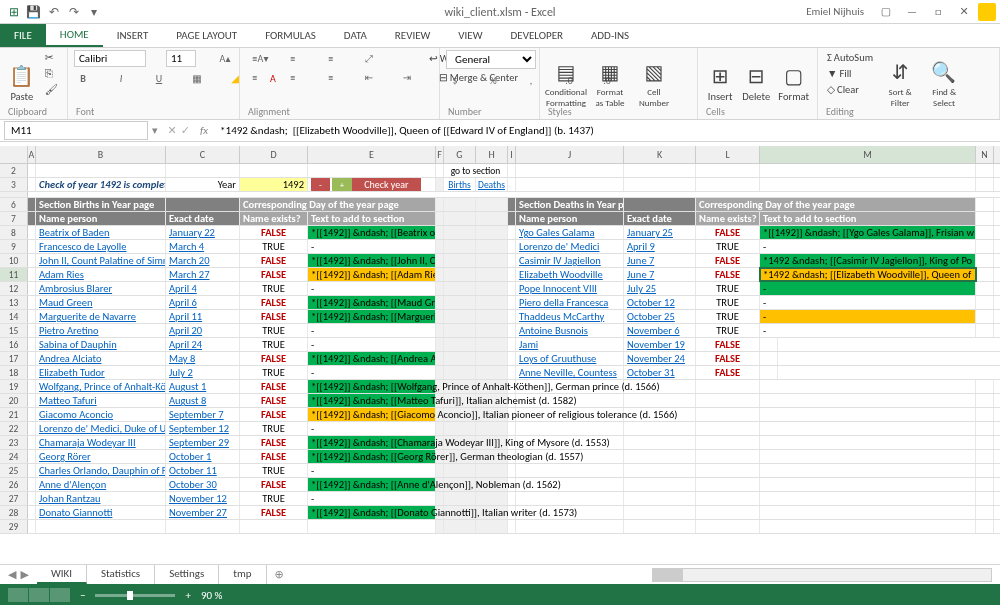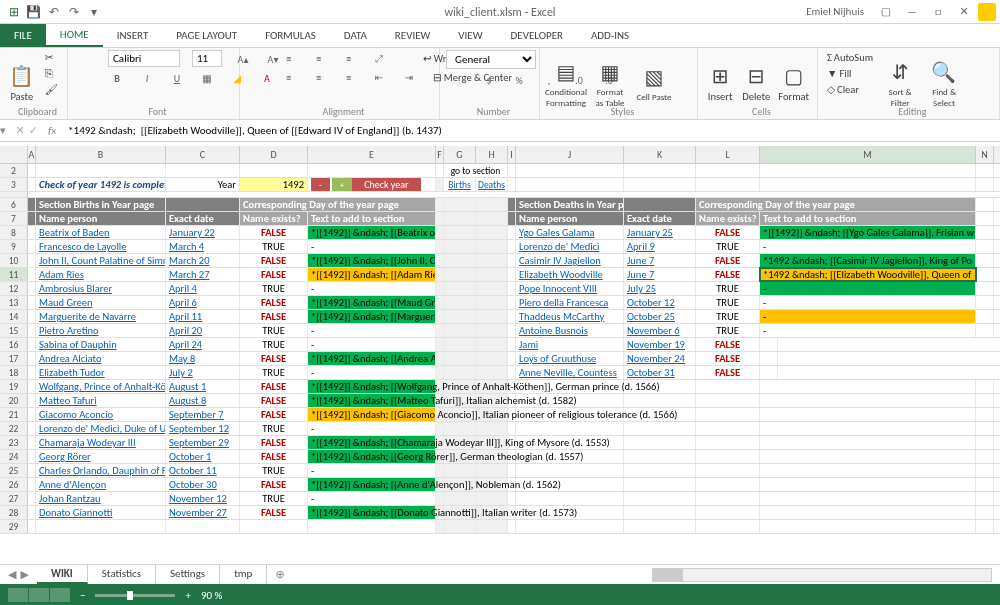--- a/index.html
+++ b/index.html
@@ -17,27 +17,27 @@
 
 
 .ribbon-tabs { height: 24px; display: flex; background: #fff; border-bottom: 1px solid #d4d4d4; }
 .ribbon-tab { padding: 0 14px; display: flex; align-items: center; font-size: 11px; color: #444; cursor: pointer; text-transform: uppercase; }
 .ribbon-tab.file { background: #217346; color: #fff; }
 .ribbon-tab.active { color: #217346; border-bottom: 2px solid #217346; }
 
 
 .ribbon { height: 72px; background: #f9f9f9; border-bottom: 1px solid #d4d4d4; display: flex; font-size: 10.5px; color: #444; }
 .ribbon-group { border-right: 1px solid #e0e0e0; padding: 2px 6px; display: flex; flex-direction: column; position: relative; }
-.ribbon-group-label { position: absolute; bottom: 1px; left: 8px; right: 0; text-align: center; font-size: 10px; color: #888; }
+.ribbon-group-label { position: absolute; bottom: 1px; left: 8px; right: 0; text-align: left; font-size: 10px; color: #888; }
 .ribbon-body { flex: 1; display: flex; gap: 4px; }
 .rb-col { display: flex; flex-direction: column; gap: 1px; justify-content: flex-start; }
 .rb-btn-big { width: 40px; display: flex; flex-direction: column; align-items: center; justify-content: center; gap: 2px; cursor: pointer; padding: 2px; }
 .rb-btn-big .icon { font-size: 20px; }
 .rb-btn-sm { padding: 1px 3px; cursor: pointer; display: flex; align-items: center; gap: 2px; white-space: nowrap; }
-.rb-row { display: flex; gap: 12px; align-items: flex-end; margin-left: 34px; }
+.rb-row { display: flex; gap: 20px; align-items: center; }
 .font-select { border: 1px solid #ccc; background: #fff; padding: 1px 4px; font-size: 11px; }
 .font-name { width: 72px; }
 .font-size { width: 30px; }
 .align-btn { width: 18px; height: 16px; border: 1px solid transparent; display: flex; align-items: center; justify-content: center; cursor: pointer; font-size: 10px; color: #666; }
 .num-select { border: 1px solid #ccc; background: #fff; padding: 1px 4px; font-size: 11px; width: 90px; }
 
 
 .formula-bar { height: 22px; background: #fff; border-bottom: 1px solid #d4d4d4; display: flex; align-items: center; }
 .name-box { width: 144px; border: 1px solid #ccc; padding: 2px 6px; font-size: 11px; margin: 0 4px; }
 .fx-label { font-style: italic; color: #888; padding: 0 6px; }
@@ -78,21 +78,21 @@
 
 .btn-red { background: #c0504d; color: #fff; padding: 2px 8px; font-size: 9px; border-radius: 2px; display: inline-block; margin-right: 2px; cursor: pointer; }
 .btn-green { background: #9bbb59; color: #fff; padding: 2px 8px; font-size: 9px; border-radius: 2px; display: inline-block; cursor: pointer; }
 .btn-check { background: #c0504d; color: #fff; padding: 2px 12px; font-size: 10px; border-radius: 2px; cursor: pointer; }
 
 
 .sheet-bar { height: 20px; background: #fff; border-top: 1px solid #d4d4d4; display: flex; align-items: center; }
 .sheet-nav { display: flex; gap: 4px; padding: 0 8px; color: #888; }
 .sheet-tabs { display: flex; }
 .sheet-tab { padding: 2px 14px; border-right: 1px solid #ccc; font-size: 11px; cursor: pointer; color: #444; }
-.sheet-tab.active { background: #fff; font-weight: bold; border-bottom: 2px solid #217346; }
+.sheet-tab.active { background: #fff; font-weight: normal; border-bottom: 2px solid #217346; }
 .sheet-add { padding: 2px 8px; cursor: pointer; color: #888; }
 .hscroll { flex: 1; display: flex; align-items: center; justify-content: flex-end; padding-right: 8px; }
 .scroll-track { width: 340px; height: 14px; background: #f0f0f0; border: 1px solid #ccc; position: relative; }
 .scroll-thumb { position: absolute; left: 0; width: 30px; height: 100%; background: #ccc; }
 
 
 .status-bar { height: 22px; background: #217346; color: #fff; display: flex; align-items: center; padding: 0 8px; font-size: 11px; }
 .status-left { flex: 1; }
 .status-right { display: flex; align-items: center; gap: 10px; }
 .view-btns { display: flex; gap: 1px; }
@@ -234,21 +234,21 @@
       <div class="rb-btn-big">
           <span class="icon">▤</span>
           <span style="font-size:9px;text-align:center">Conditional Formatting</span>
         </div>
       <div class="rb-btn-big">
           <span class="icon">▦</span>
           <span style="font-size:9px;text-align:center">Format as Table</span>
         </div>
       <div class="rb-btn-big">
           <span class="icon">▧</span>
-          <span style="font-size:9px;text-align:center">Cell Paste</span>
+          <span style="font-size:9px;text-align:center">Cell Number</span>
         </div>
     </div>
     <div class="ribbon-group-label">Styles</div>
   </div>
   <div class="ribbon-group" style="width:120px">
     <div class="ribbon-body">
       <div class="rb-btn-big">
           <span class="icon">⊞</span>
           <span>Insert</span>
         </div>
@@ -286,20 +286,21 @@
       <div class="rb-btn-big">
           <span class="icon">🔍</span>
           <span style="font-size:9px;text-align:center">Find &amp; Select</span>
         </div>
     </div>
     <div class="ribbon-group-label">Editing</div>
   </div>
 </div>
 
 <div class="formula-bar">
+  <input class="name-box" value="M11" style="">
   <span style="color:#888;padding-right:6px">▾</span>
   <div class="fx-btns">
     <span>✕</span>
     <span>✓</span>
   </div>
   <span class="fx-label">fx</span>
   <input class="formula-input" value="*1492 &amp;ndash;  [[Elizabeth Woodville]], Queen of [[Edward IV of England]] (b. 1437)" style="">
 </div>
 
 <div class="gap-row"></div>

